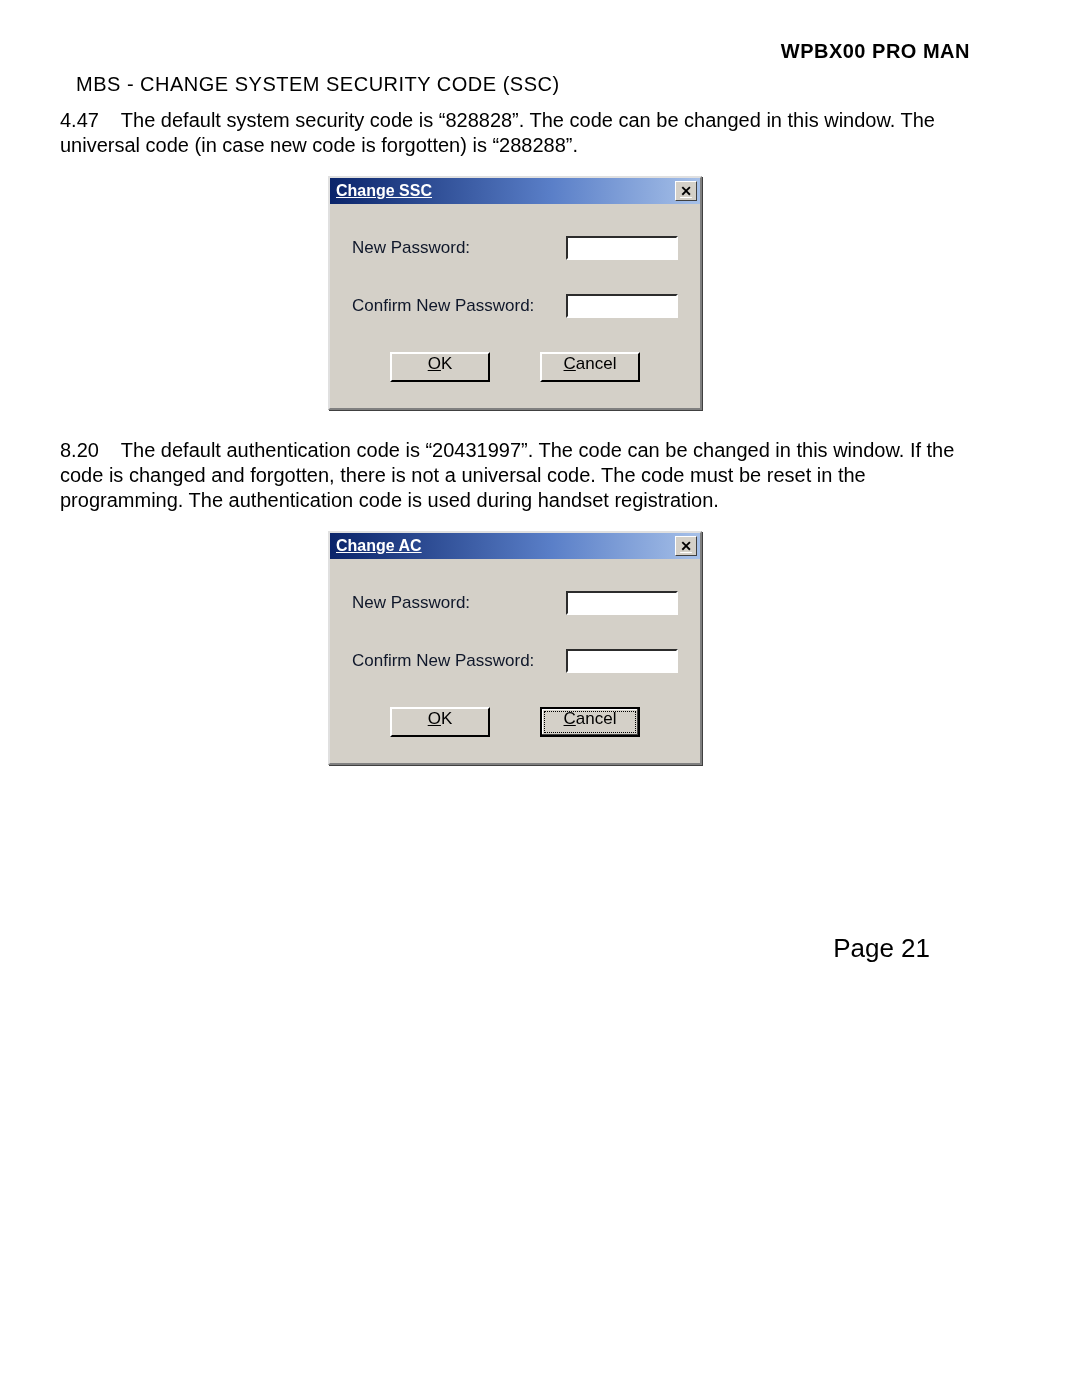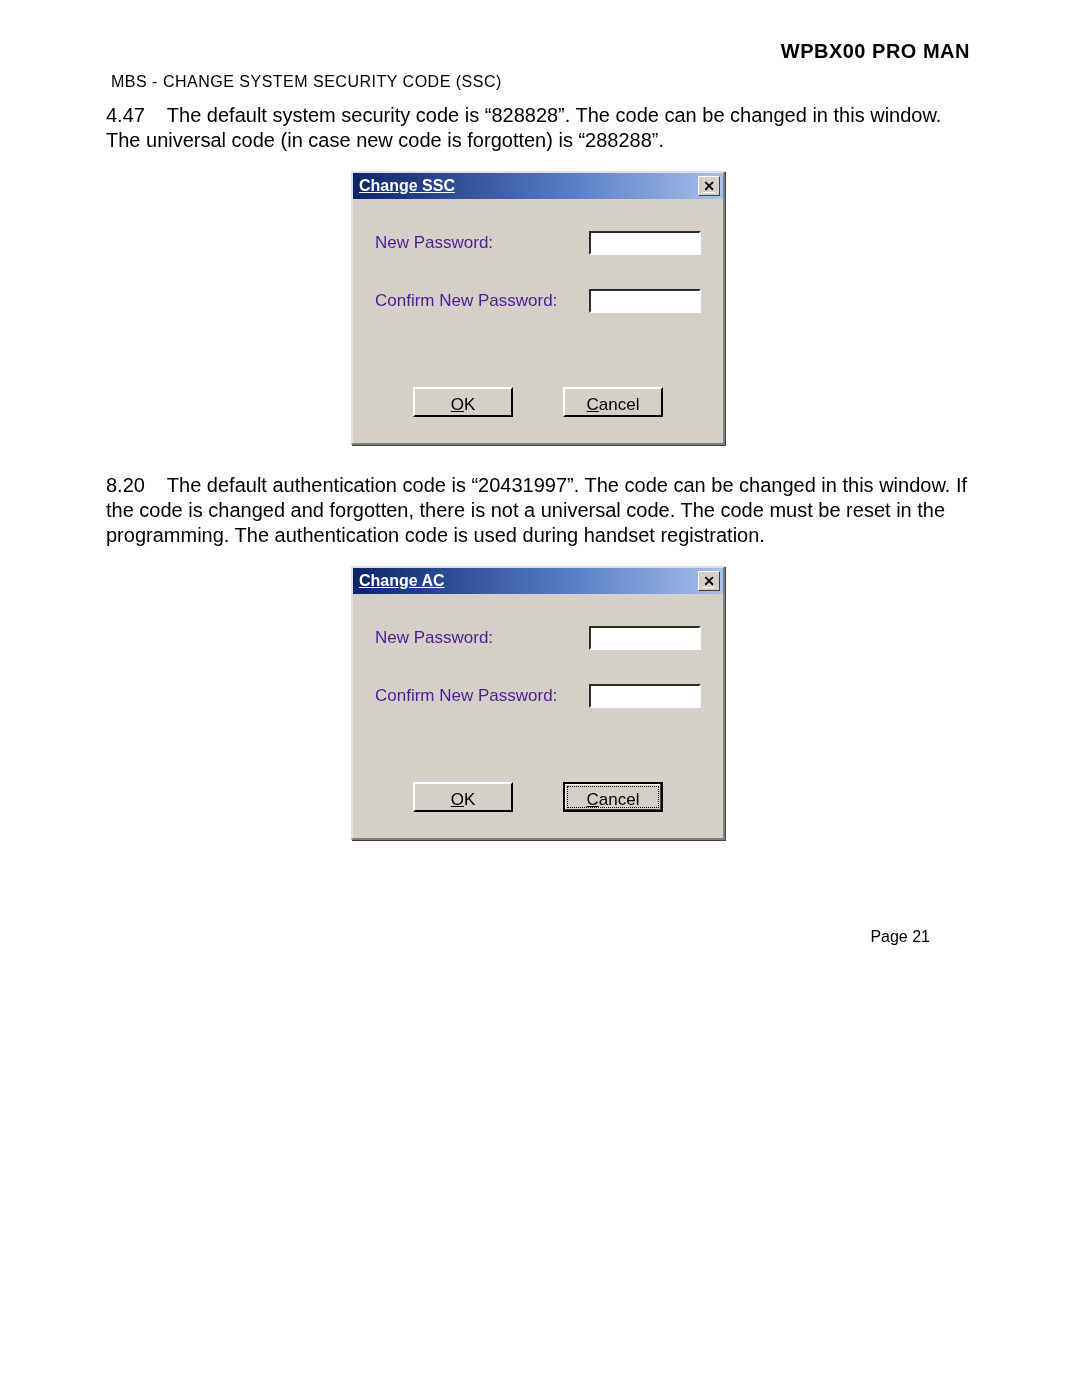--- a/index.html
+++ b/index.html
@@ -5,34 +5,34 @@
   body {
     margin: 0;
     background: #fff;
     font-family: Arial, Helvetica, sans-serif;
     color: #000;
   }
   .page {
     width: 1080px;
     height: 1008px;
     box-sizing: border-box;
-    padding: 40px 110px 40px 106px;
+    padding: 40px 110px 40px 60px;
     position: relative;
   }
   .doc-header {
     text-align: right;
     font-weight: bold;
     font-size: 20px;
     letter-spacing: 0.5px;
     margin-bottom: 10px;
   }
   .section-heading {
-    font-size: 16px;
+    font-size: 20px;
     letter-spacing: 0.5px;
-    margin: 6px 0 12px 5px;
+    margin: 6px 0 12px 16px;
   }
   .body-text {
     font-size: 20px;
     line-height: 1.25;
     margin: 6px 0 18px 0;
   }
   .para-num {
     display: inline;
   }
   .dialog-wrap {
@@ -86,21 +86,21 @@
   }
   .form-row {
     display: flex;
     align-items: center;
     justify-content: space-between;
     margin-bottom: 34px;
   }
   .form-label {
     font-size: 17px;
     font-family: "Tahoma", Arial, sans-serif;
-    color: #4c1d95;
+    color: #0f172a;
     text-align: right;
   }
   .text-input {
     width: 112px;
     height: 24px;
     background: #fff;
     border: 2px inset #fff;
     border-top-color: #808080;
     border-left-color: #808080;
     box-sizing: border-box;
@@ -116,39 +116,38 @@
   .win-btn {
     min-width: 100px;
     height: 30px;
     background: #d4d0c8;
     border: 2px outset #fff;
     border-right-color: #404040;
     border-bottom-color: #404040;
     font-size: 17px;
     font-family: "Tahoma", Arial, sans-serif;
     display: flex;
-    align-items: flex-end;
+    align-items: flex-start;
     justify-content: center;
     box-sizing: border-box;
-    margin-top: 40px;
   }
   .win-btn.default {
     outline: 1px dotted #000;
     outline-offset: -5px;
     border: 2px solid #000;
     box-shadow: inset -1px -1px 0 #404040, inset 1px 1px 0 #fff;
   }
   .mnemonic {
     text-decoration: underline;
   }
   .page-number {
     position: absolute;
-    bottom: 62px;
+    bottom: 44px;
     right: 150px;
-    font-size: 16px;
+    font-size: 26px;
     margin-left: 12px;
   }
 </style>
 </head>
 <body>
 
 <div class="page">
 
   <div class="doc-header">WPBX00 PRO MAN</div>
 

